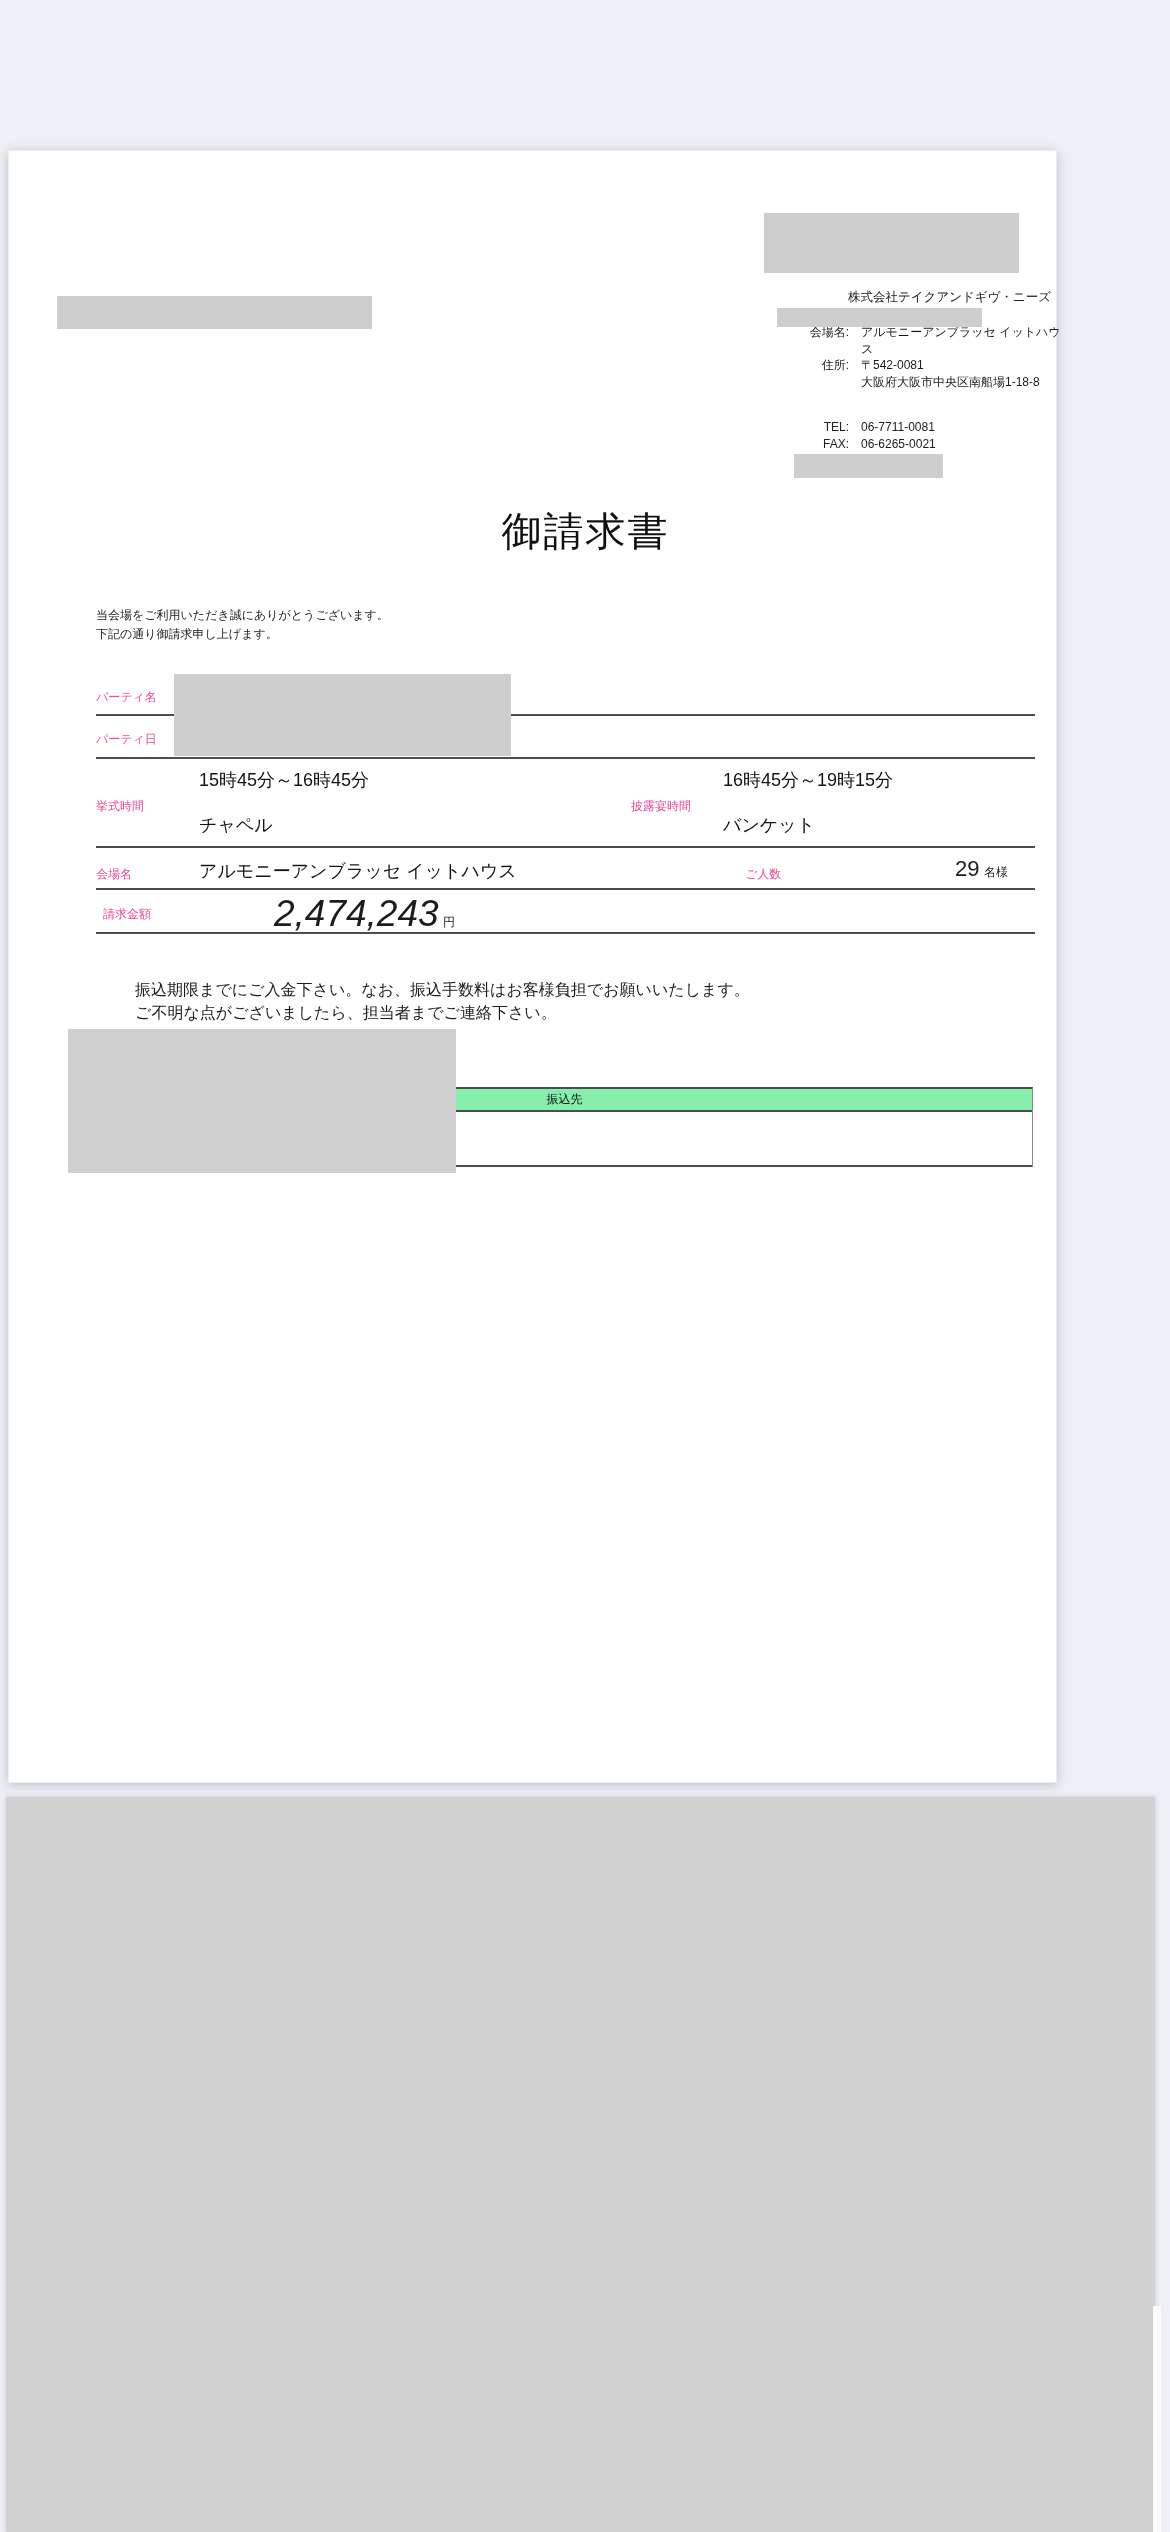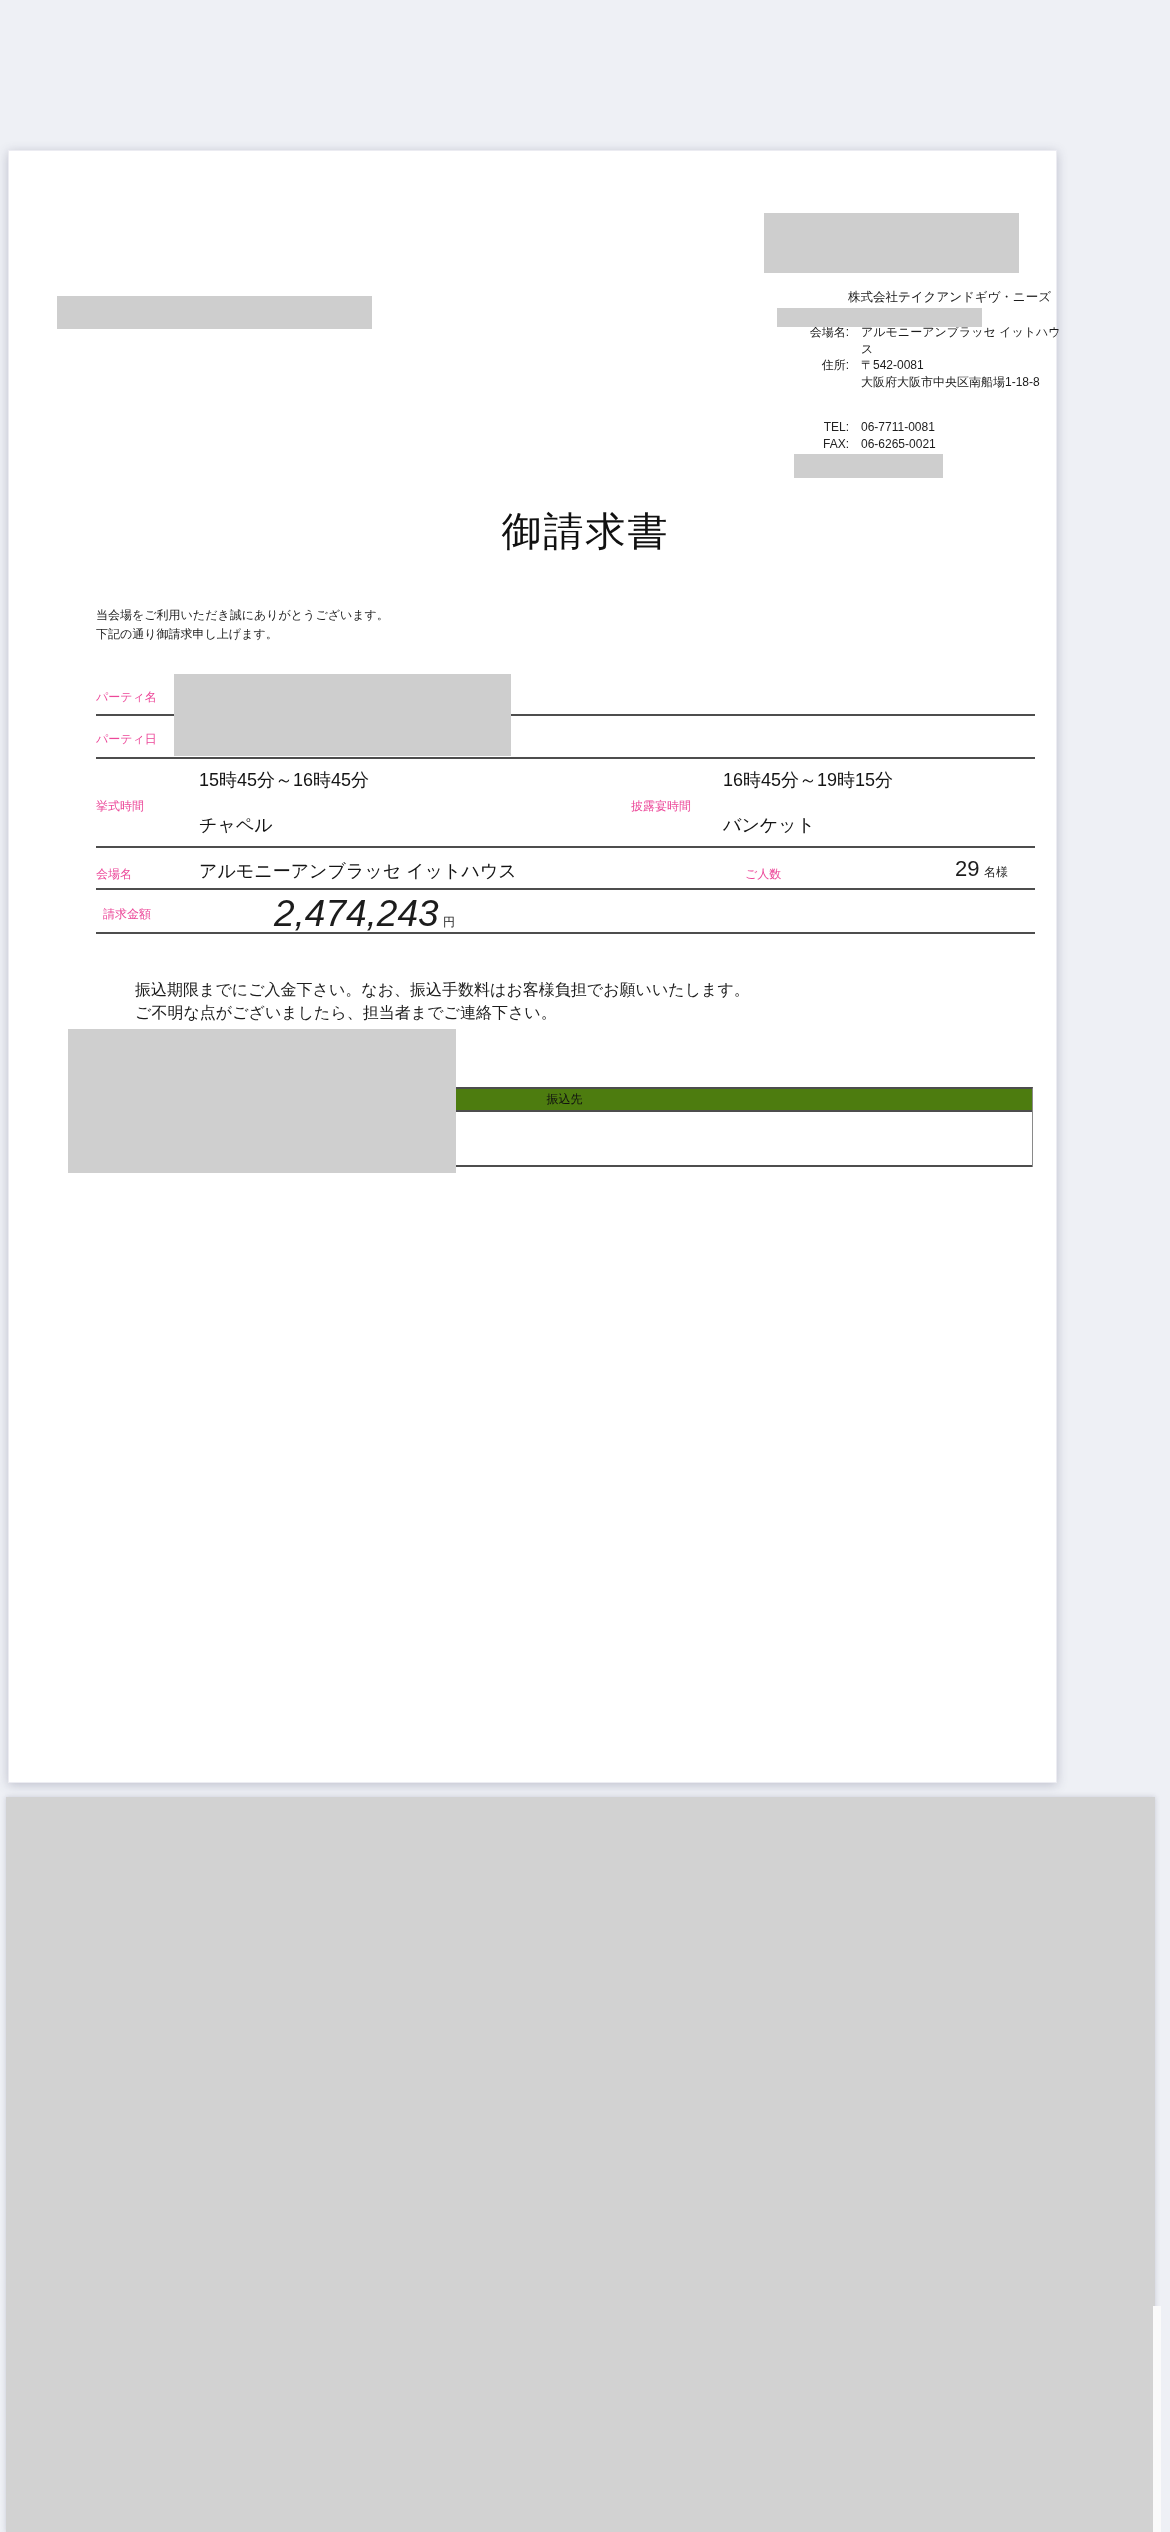--- a/index.html
+++ b/index.html
@@ -45,21 +45,21 @@
   .unit{font-size:12px;}
   .guests{left:935px;top:705px;width:75px;text-align:center;z-index:2;}
   .guests .num{font-size:22px;}
   
   .ttable{
     position:absolute;left:87px;top:936px;width:937px;z-index:2;
     border-top:2px solid #4d4d4d;border-left:1px solid #8a8a8a;border-right:1px solid #8a8a8a;
     box-sizing:border-box;
   }
   .thead{
-    height:21px;background:#4d7c0f;border-bottom:2px solid #4d4d4d;
+    height:21px;background:#86efac;border-bottom:2px solid #4d4d4d;
     text-align:center;font-size:12px;line-height:21px;color:#111;
   }
   .tbody{height:53px;background:#ffffff;border-bottom:2px solid #4d4d4d;}
   
   .page2{
     position:absolute;left:6px;top:1797px;width:1149px;height:735px;
     background:#d2d2d2;box-shadow:0 0 5px rgba(70,70,100,.22);
   }
   .page2-edge{position:absolute;left:1153px;top:2306px;width:8px;height:226px;background:#fafafa;}
 </style>

